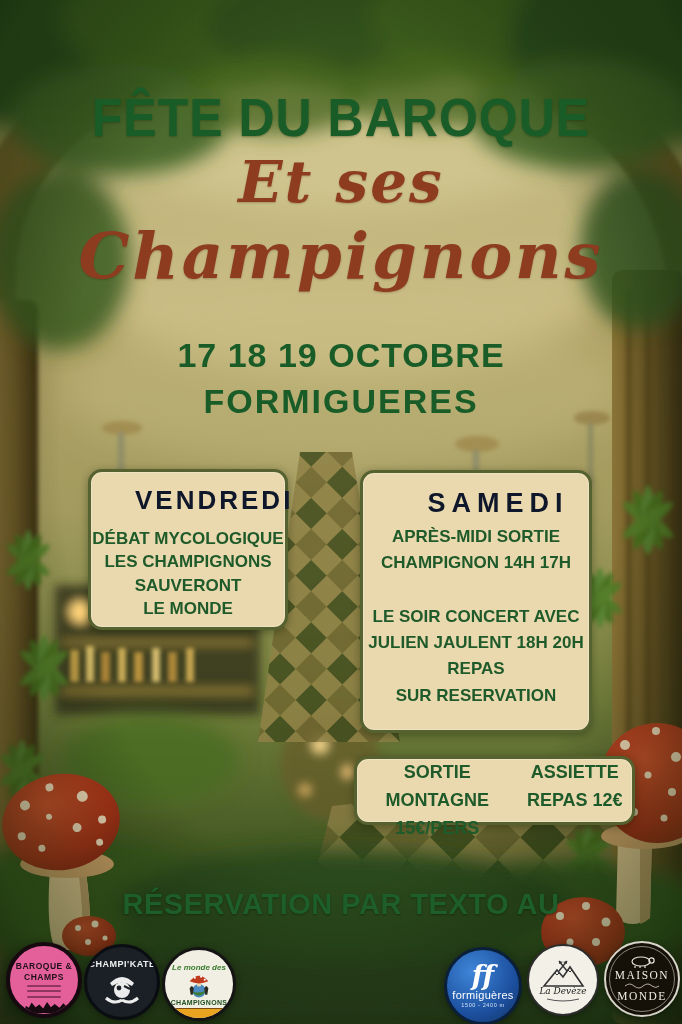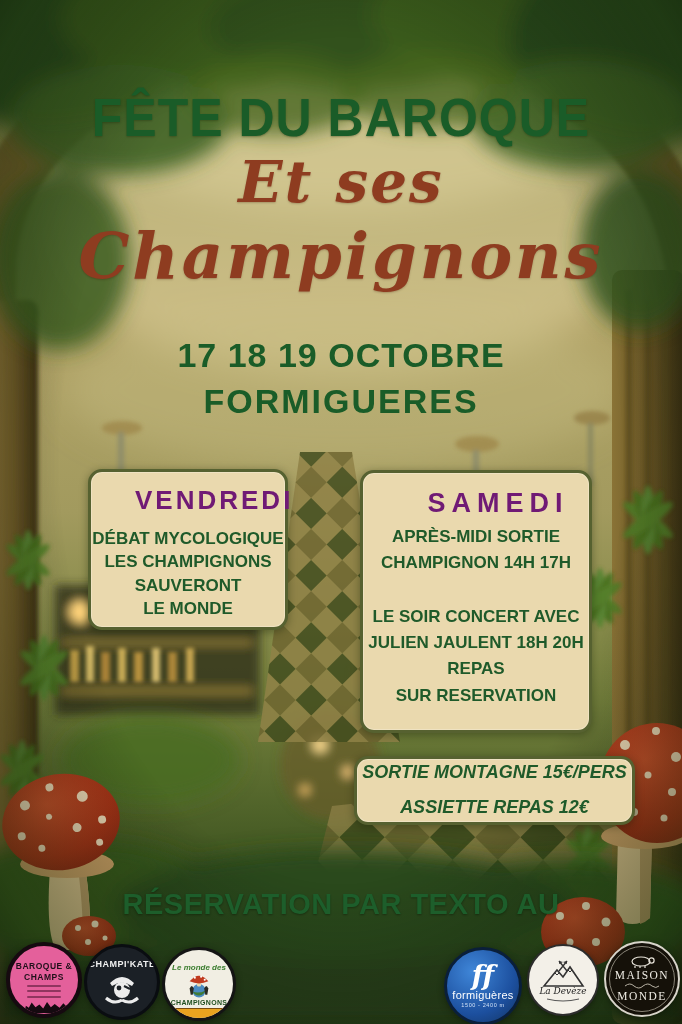--- a/index.html
+++ b/index.html
@@ -16,36 +16,36 @@
           color:#8e3c20;text-shadow:0 1px 2px rgba(60,20,5,.25);}
   .script-1{top:148px;font-size:58px;letter-spacing:2px;}
   .script-2{top:218px;font-size:64px;letter-spacing:3px;}
   .dates-line{top:336px;font-size:34px;font-weight:800;color:#1a5c28;letter-spacing:1px;}
   .location-line{top:382px;font-size:34px;font-weight:800;color:#1a5c28;letter-spacing:2px;}
 
   
   .card{position:absolute;background:#ead9ae;border:3px solid #566130;border-radius:14px;
         color:#1f5a2a;font-weight:800;text-align:center;box-sizing:border-box;
         box-shadow:0 2px 8px rgba(20,30,8,.4), inset 0 0 0 1px rgba(255,255,255,.25);}
-  .card h2{margin:0;font-weight:800;color:#701a75;padding-left:44px;}
+  .card h2{margin:0;font-weight:800;color:#0f172a;padding-left:44px;}
   .card .line{min-height:1.3em;}
   #card-vendredi{left:88px;top:469px;width:200px;height:161px;padding-top:13px;}
   #card-vendredi h2{font-size:26px;letter-spacing:3px;margin-bottom:11px;}
   #card-vendredi .line{font-size:17px;line-height:1.38;}
   #card-samedi{left:360px;top:470px;width:232px;height:263px;padding-top:15px;}
   #card-samedi h2{font-size:27px;letter-spacing:6px;margin-bottom:5px;}
   #card-samedi .line{font-size:17px;line-height:1.55;}
   #card-samedi .block-evening{margin-top:27px;}
   #card-dimanche{left:88px;top:668px;width:197px;height:162px;text-align:left;
                  padding:15px 8px 0 19px;}
   #card-dimanche h2{font-size:29px;letter-spacing:1px;}
   #card-dimanche .body{margin-top:13px;}
   #card-dimanche .line{font-size:19px;line-height:1.35;}
   #card-prices{left:354px;top:756px;width:281px;height:69px;display:flex;
-               flex-direction:column;justify-content:space-between;font-style:italic;}
+               flex-direction:row;justify-content:space-between;}
   #card-prices .line{font-size:18px;line-height:1.55;}
 
   
   .resa-1{top:888px;font-size:29px;font-weight:800;color:#1d5e2b;
           text-shadow:0 1px 2px rgba(10,25,5,.45);letter-spacing:.5px;}
   .resa-2{top:924px;font-size:31px;font-weight:800;color:#1d5e2b;
           text-shadow:0 1px 2px rgba(10,25,5,.45);letter-spacing:2px;}
 
   
   .logo{position:absolute;border-radius:50%;box-sizing:border-box;overflow:hidden;

